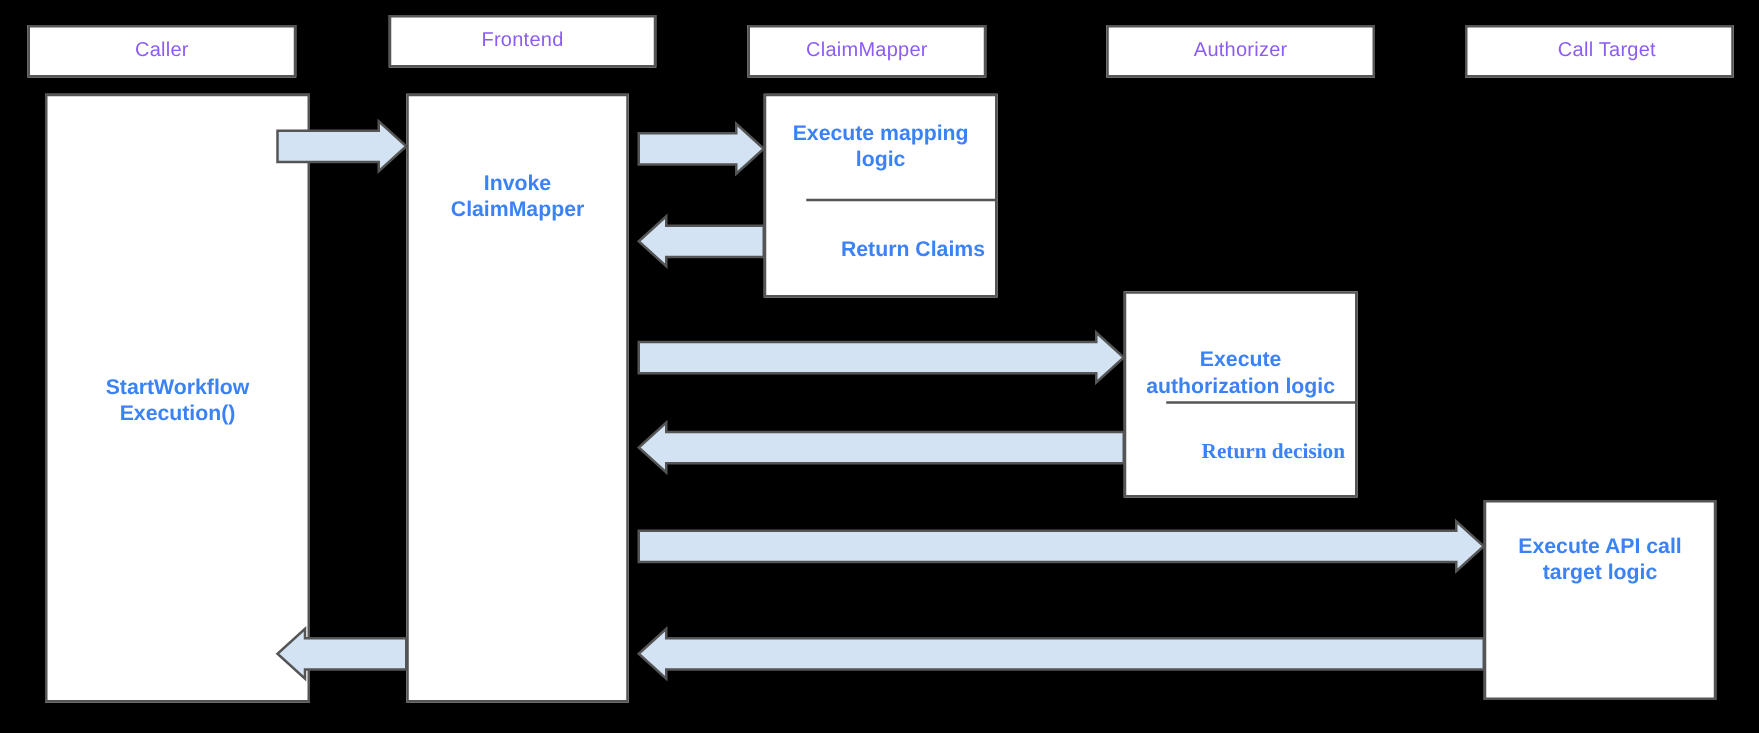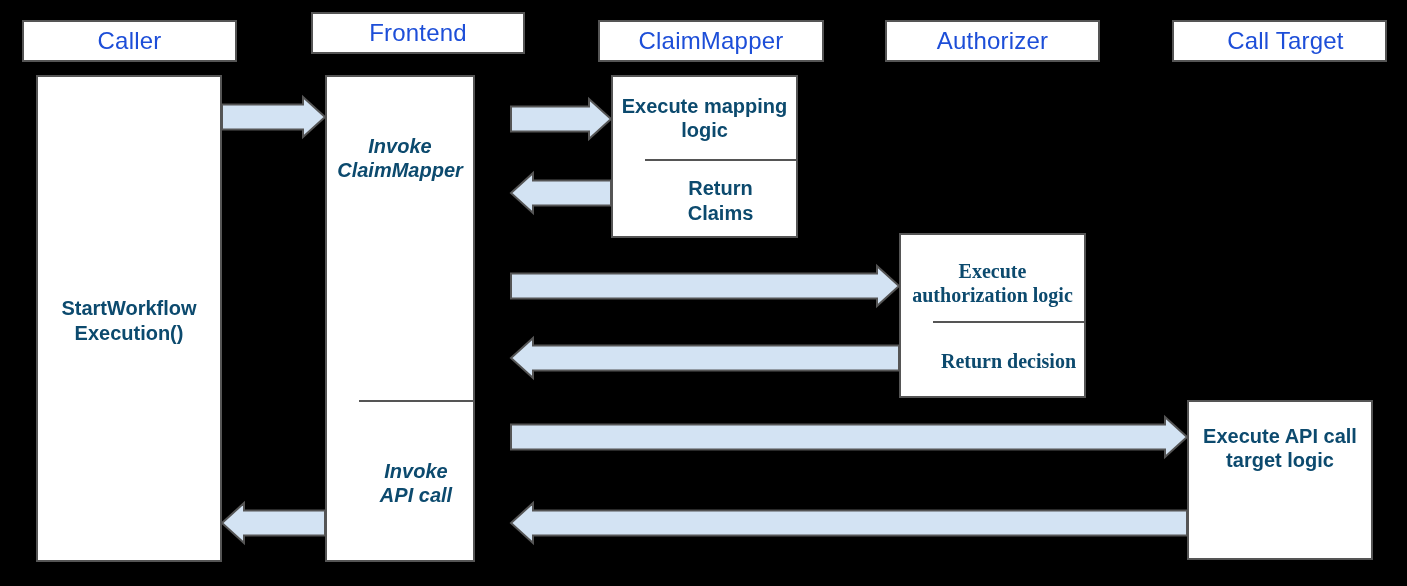--- a/index.html
+++ b/index.html
@@ -3,81 +3,78 @@
 <meta charset="utf-8">
 <style>
   html,body{margin:0;padding:0;background:#000;}
   body{width:1407px;height:586px;position:relative;overflow:hidden;
        font-family:"Liberation Sans", sans-serif;}
   #stage{position:absolute;left:0;top:0;width:1407px;height:586px;background:#000;}
 
   .lane-header{
     position:absolute;height:42px;background:#fff;border:2px solid #555;
     box-sizing:border-box;display:flex;align-items:center;justify-content:center;
-    color:#1d4ed8;font-size:24px;font-weight:400;letter-spacing:.2px;
+    color:#8b5cf6;font-size:16px;font-weight:400;letter-spacing:.2px;
   }
   .activation{
     position:absolute;background:#fff;border:2px solid #555;box-sizing:border-box;
   }
   .seg{
     position:absolute;left:0;right:0;box-sizing:border-box;
     display:flex;align-items:center;justify-content:flex-end;text-align:center;
-    color:#0c4a6e;font-weight:bold;font-size:20px;line-height:1.22;padding:2px 8px;
+    color:#3b82f6;font-weight:bold;font-size:17px;line-height:1.22;padding:2px 8px;
   }
   .seg.divider-top{border-top:2px solid #555;margin-left:32px;}
   .arrow{position:absolute;}
   .arrow svg{display:block;overflow:visible;}
 </style>
 </head>
 <body>
 
 <div id="stage">
 
   <div class="lane-header" style="left:22px;top:20px;width:215px;">
     <span>Caller</span>
   </div>
   <div class="lane-header" style="left:311px;top:12px;width:214px;">
     <span>Frontend</span>
   </div>
-  <div class="lane-header" style="left:598px;top:20px;width:226px;">
+  <div class="lane-header" style="left:598px;top:20px;width:191px;">
     <span>ClaimMapper</span>
   </div>
   <div class="lane-header" style="left:885px;top:20px;width:215px;">
     <span>Authorizer</span>
   </div>
   <div class="lane-header" style="left:1172px;top:20px;width:215px;padding-left:12px;">
     <span>Call Target</span>
   </div>
 
-  <div class="activation" style="left:36px;top:75px;width:186px;height:487px;">
+  <div class="activation" style="left:36px;top:75px;width:212px;height:487px;">
     <div class="seg" style="top:0;height:487px;">
       <span>StartWorkflow Execution()</span>
     </div>
   </div>
 
-  <div class="activation" style="left:325px;top:75px;width:150px;height:487px;font-style:italic;">
+  <div class="activation" style="left:325px;top:75px;width:178px;height:487px;">
     <div class="seg" style="top:0;height:162px;">
       <span>Invoke ClaimMapper</span>
-    </div>
-    <div class="seg divider-top" style="top:323px;height:164px;">
-      <span>Invoke API call</span>
     </div>
   </div>
 
   <div class="activation" style="left:611px;top:75px;width:187px;height:163px;">
     <div class="seg" style="top:0;height:82px;">
       <span>Execute mapping logic</span>
     </div>
     <div class="seg divider-top" style="top:82px;height:81px;">
       <span>Return Claims</span>
     </div>
   </div>
 
   <div class="activation" style="left:899px;top:233px;width:187px;height:165px;">
-    <div class="seg" style="top:0;height:96px;font-family:Liberation Serif, serif;">
+    <div class="seg" style="top:16px;height:96px;">
       <span>Execute authorization logic</span>
     </div>
     <div class="seg divider-top" style="top:86px;height:79px;font-family:Liberation Serif, serif;">
       <span>Return decision</span>
     </div>
   </div>
 
   <div class="activation" style="left:1187px;top:400px;width:186px;height:160px;">
     <div class="seg" style="top:0;height:92px;">
       <span>Execute API call target logic</span>

